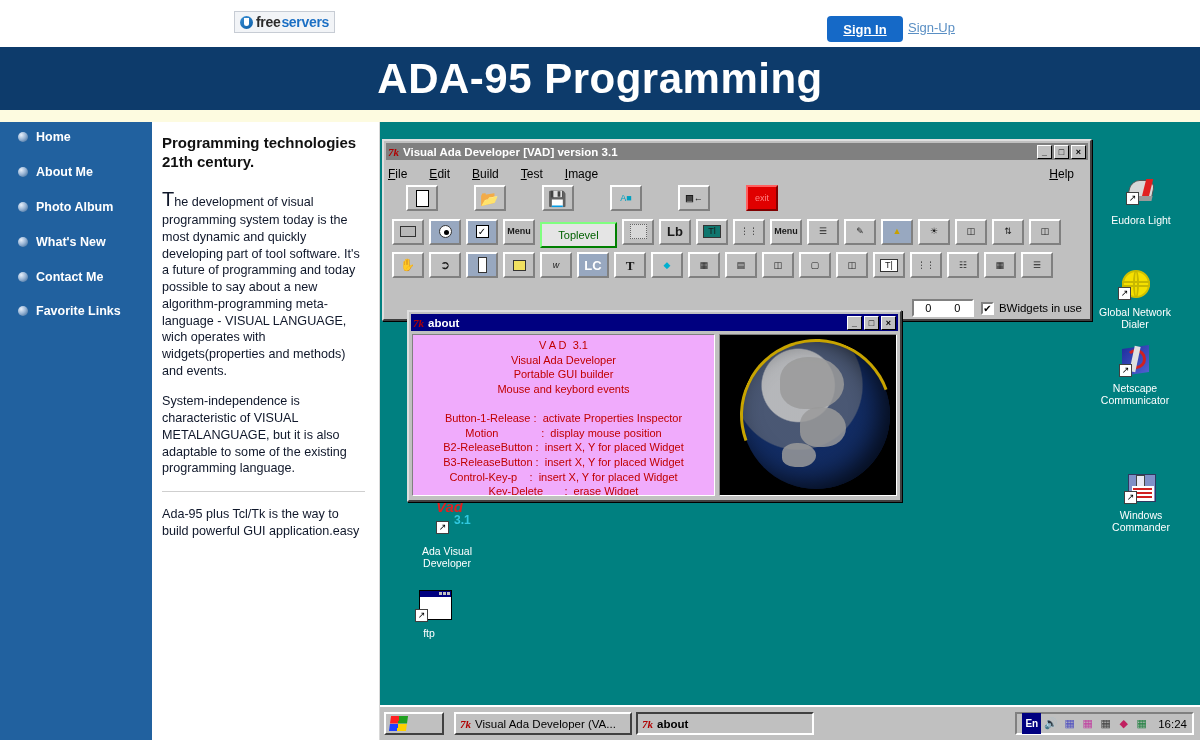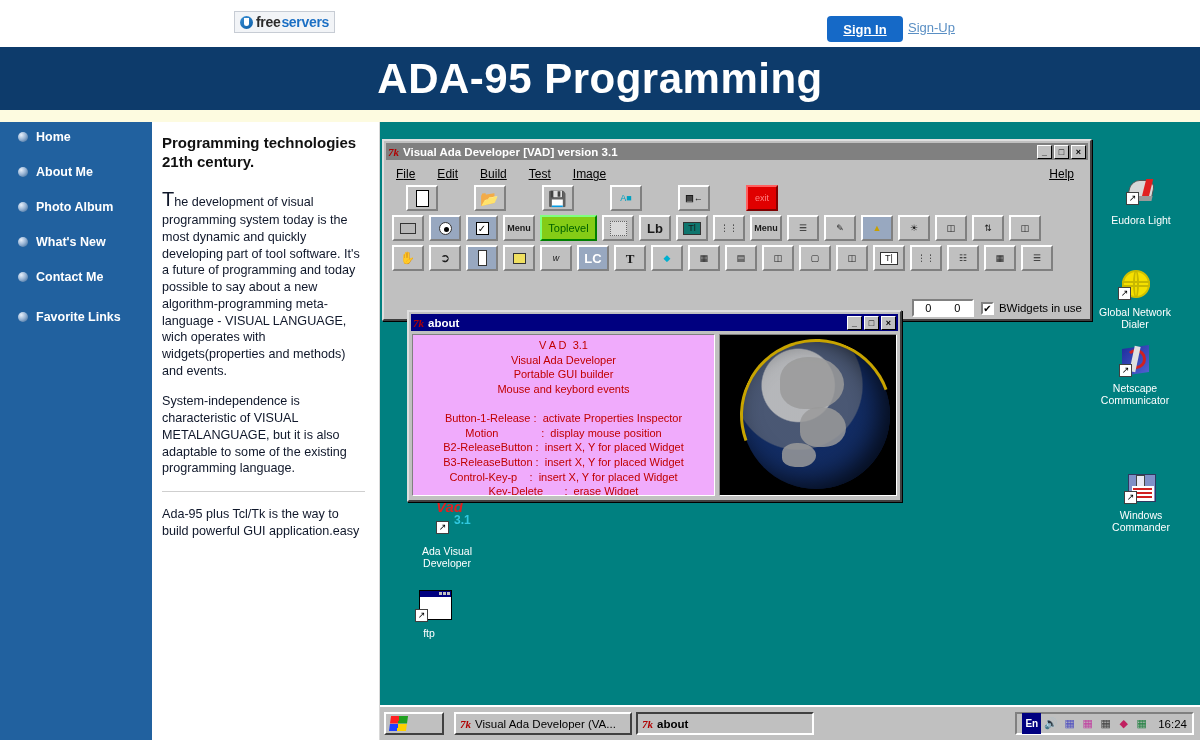--- a/index.html
+++ b/index.html
@@ -138,35 +138,35 @@
     margin-right: 4px; font-family: "Liberation Serif", serif;
   }
   .tb-title { color: #ffffff; font-size: 11.5px; font-weight: bold; flex: 1; white-space: nowrap; overflow: hidden;}
   .tb-btns { display: flex; gap: 2px; }
   .tb-btn {
     width: 15px; height: 14px; background: #c0c0c0;
     border: 1px solid; border-color: #ffffff #000 #000 #ffffff;
     font-size: 9px; line-height: 12px; text-align: center; color: #000;
     cursor: pointer; font-weight: bold;
   }
-  .menubar { display:flex; gap: 22px; padding: 7px 16px 4px 12px; text-decoration: underline; }
+  .menubar { display:flex; gap: 22px; padding: 7px 16px 4px 4px; }
   .menubar .mi { font-size: 12px; color: #000; cursor: pointer; }
   .menubar .mi u { text-decoration: underline; }
   .menubar .mi.right { margin-left: auto; }
 
   .toolrow { display: flex; align-items: center; padding-left: 8px; gap: 5px; }
   .tbtn {
     width: 32px; height: 26px; background: #c0c0c0;
     border: 2px solid; border-color: #ffffff #808080 #808080 #ffffff;
     display:flex; align-items:center; justify-content:center;
     font-size: 10px; cursor: pointer; position: relative; overflow:hidden;
   }
   .tbtn.sel { background: #98a8c0; }
   .tbtn.exit { background: #e00000; color:#ff8080; font-size:9px; border-color:#ff6060 #800000 #800000 #ff6060;}
-  .tbtn.green { background: #84cc16; width: 57px; color:#006000; font-size:11px; border-color:#80ff80 #008000 #008000 #80ff80;}
+  .tbtn.green { background: #e5e5e5; width: 77px; color:#006000; font-size:11px; border-color:#80ff80 #008000 #008000 #80ff80;margin-top:7px;}
   .tbtn .gl { font-size: 12px; color: #1a1a1a; line-height: 1; }
   .tbtn .gl.sm { font-size: 9px; }
   .tbtn .gl.bold { font-weight: bold; font-size: 13px; }
   .docglyph { width:13px;height:17px;background:#fff;border:1px solid #000; }
   .cbglyph { width:13px;height:13px;background:#fff;border:1px solid #000;font-size:10px;line-height:12px;text-align:center;}
 
   .statusrow {
     position: absolute; left: 0; bottom: 2px; width: 100%;
     display: flex; align-items: center; justify-content: flex-end; padding-right: 8px; gap: 7px;
   }
@@ -294,21 +294,21 @@
     <span class="nav-label">Photo Album</span>
   </div>
   <div class="nav-item" style="top:113px">
     <span class="nav-bullet"></span>
     <span class="nav-label">What's New</span>
   </div>
   <div class="nav-item" style="top:148px">
     <span class="nav-bullet"></span>
     <span class="nav-label">Contact Me</span>
   </div>
-  <div class="nav-item" style="top:188px">
+  <div class="nav-item" style="top:182px">
     <span class="nav-bullet"></span>
     <span class="nav-label">Favorite Links</span>
   </div>
 </div>
 
 <div class="content">
   <h2>Programming technologies 21th century.</h2>
   <p class="first">The development of visual programming system today is the most dynamic and quickly developing part of tool software. It's a future of programming and today possible to say about a new algorithm-programming meta-language - VISUAL LANGUAGE, wich operates with widgets(properties and methods) and events.</p>
   <p>System-independence is characteristic of VISUAL METALANGUAGE, but it is also adaptable to some of the existing programming language.</p>
   <hr>

